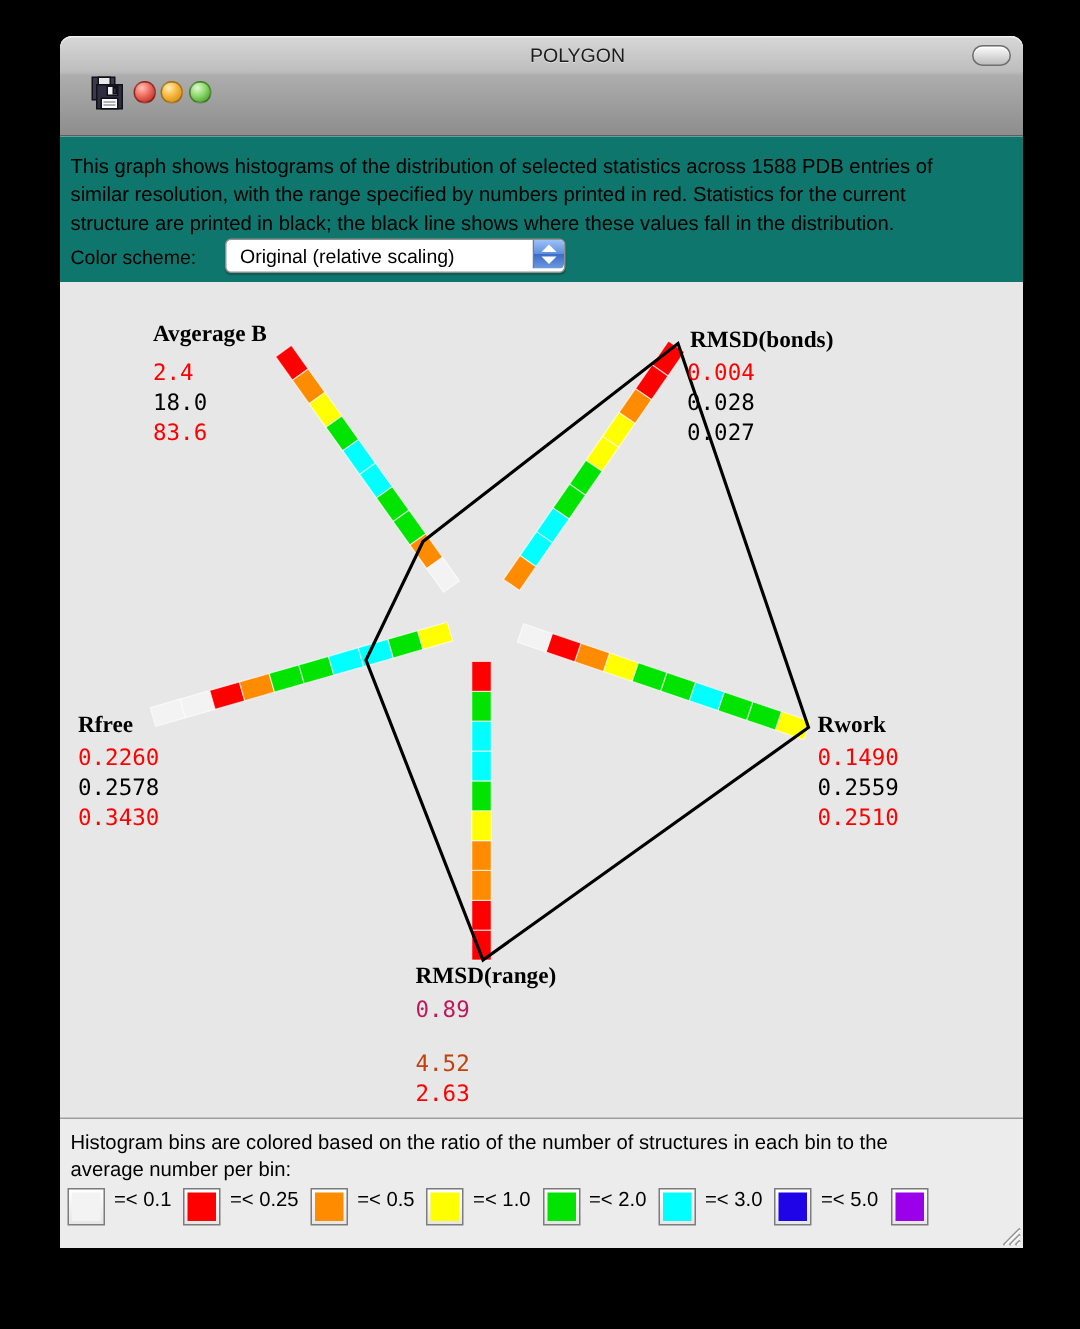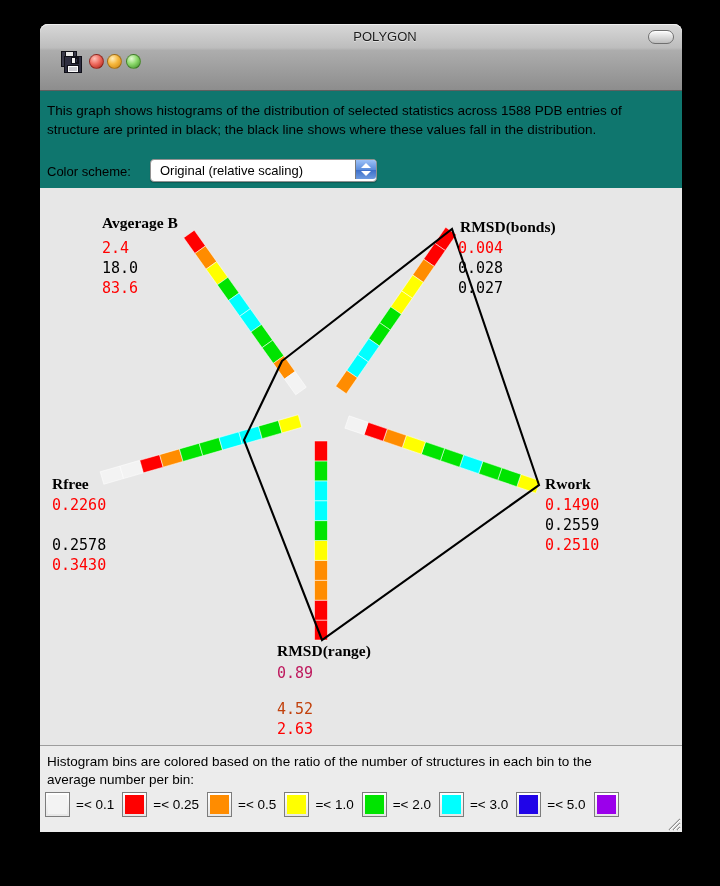--- a/index.html
+++ b/index.html
@@ -42,21 +42,21 @@
   .tri.down{bottom:3px;border-top:5px solid #fff;}
   
   #chart-panel{position:absolute;left:0;top:164px;width:642px;height:557px;background:#e7e7e7;}
   #chart-svg{position:absolute;left:0;top:0;}
   .axis-name{position:absolute;font-family:"Liberation Serif",serif;font-weight:bold;font-size:15.5px;color:#000;white-space:nowrap;}
   .axis-values{position:absolute;font-family:"DejaVu Sans Mono",monospace;font-size:15px;line-height:20px;white-space:pre;}
   
   #legend-panel{position:absolute;left:0;top:721px;width:642px;height:86px;background:#ececec;
                 border-top:1px solid #9d9d9d;}
   #legend-desc{position:absolute;left:7px;top:7px;font-size:13.5px;line-height:18px;color:#000;}
-  #legend-bins{position:absolute;left:5px;top:46px;display:flex;align-items:center;}
+  #legend-bins{position:absolute;left:5px;top:46px;display:flex;}
   .swatch{width:19px;height:19px;border:1px solid #7c7c7c;background:linear-gradient(#ffffff,#e6e6e6);
           padding:2px;margin-right:6px;}
   .swatch .fill{display:block;width:100%;height:100%;}
   .bin-label{font-size:13.5px;color:#000;margin-right:8px;white-space:nowrap;}
   #resize-grip{position:absolute;right:1px;bottom:1px;width:15px;height:15px;}
 </style>
 </head>
 <body>
 
 <div id="window">
@@ -84,20 +84,21 @@
           <line x1="11" y1="20" x2="19" y2="20" stroke="#9a9aa6" stroke-width="1"></line>
         </svg>
       </span>
       <div class="lbl">Save</div>
     </div>
   </div>
 
   <div id="header-panel">
     <div id="desc">
         <div>This graph shows histograms of the distribution of selected statistics across 1588 PDB entries of</div>
+        <div>similar resolution, with the range specified by numbers printed in red.  Statistics for the current</div>
         <div>structure are printed in black; the black line shows where these values fall in the distribution.</div>
       </div>
     <div id="scheme-row">
       <span id="scheme-label">Color scheme:</span>
       <div id="scheme-select">
         <span class="val">Original (relative scaling)</span>
         <span id="scheme-stepper">
           <span class="tri up"></span>
             <span class="tri down"></span>
         </span>
@@ -162,21 +163,21 @@
     <div id="label-layer">
         <div class="axis-name" style="left: 62px; top: 26px;">Avgerage B</div>
         <div class="axis-values" style="left: 62px; top: 50px;"><div style="color: rgb(255, 0, 0);">2.4</div><div style="color: rgb(0, 0, 0);">18.0</div><div style="color: rgb(255, 0, 0);">83.6</div></div>
         <div class="axis-name" style="left: 420px; top: 30px;">RMSD(bonds)</div>
         <div class="axis-values" style="left: 418px; top: 50px;"><div style="color: rgb(255, 0, 0);">0.004</div><div style="color: rgb(0, 0, 0);">0.028</div><div style="color: #000000;">0.027</div></div>
         <div class="axis-name" style="left: 505px; top: 287px;">Rwork</div>
         <div class="axis-values" style="left: 505px; top: 307px;"><div style="color: rgb(255, 0, 0);">0.1490</div><div style="color: rgb(0, 0, 0);">0.2559</div><div style="color: rgb(255, 0, 0);">0.2510</div></div>
         <div class="axis-name" style="left: 237px; top: 454px;">RMSD(range)</div>
         <div class="axis-values" style="left: 237px; top: 475px;"><div style="color: #be185d;">0.89</div><div style="color: #c2410c; margin-top: 16px;">4.52</div><div style="color: rgb(255, 0, 0);">2.63</div></div>
         <div class="axis-name" style="left: 12px; top: 287px;">Rfree</div>
-        <div class="axis-values" style="left: 12px; top: 307px;"><div style="color: rgb(255, 0, 0);">0.2260</div><div style="color: rgb(0, 0, 0); margin-top: 20px;">0.2578</div><div style="color: rgb(255, 0, 0);">0.3430</div></div>
+        <div class="axis-values" style="left: 12px; top: 307px;"><div style="color: rgb(255, 0, 0);">0.2260</div><div style="color: rgb(0, 0, 0);">0.2578</div><div style="color: rgb(255, 0, 0);">0.3430</div></div>
       </div>
   </div>
 
   <div id="legend-panel">
     <div id="legend-desc">
         <div>Histogram bins are colored based on the ratio of the number of structures in each bin to the</div>
         <div>average number per bin:</div>
       </div>
     <div id="legend-bins">
         <span class="swatch">

